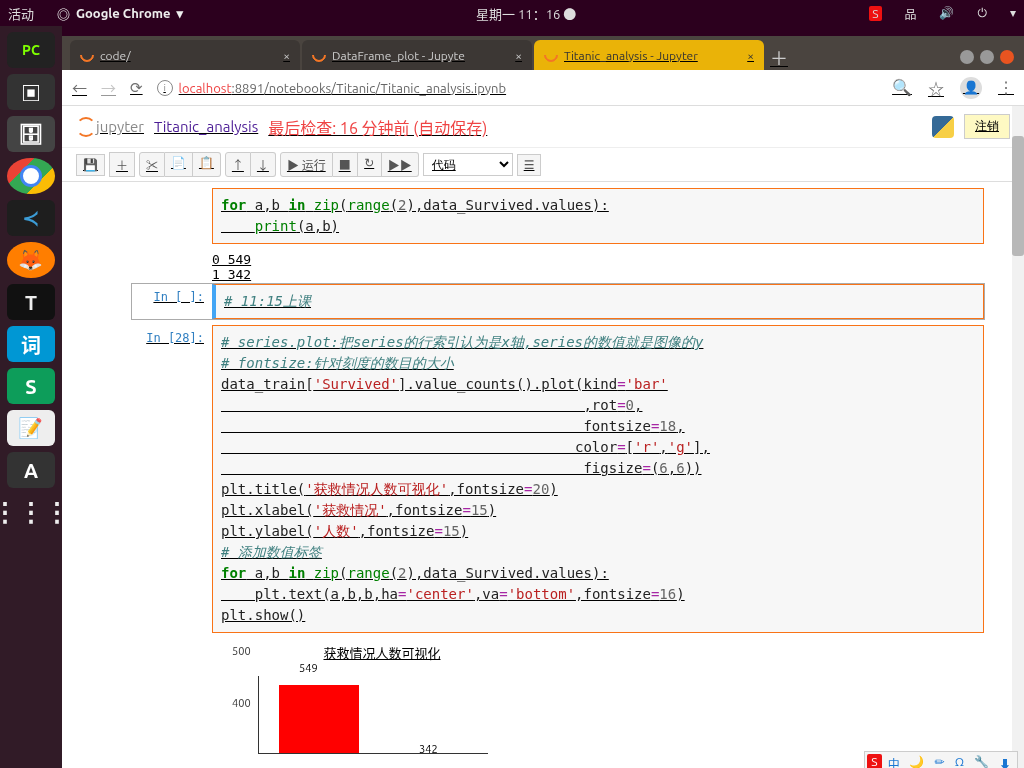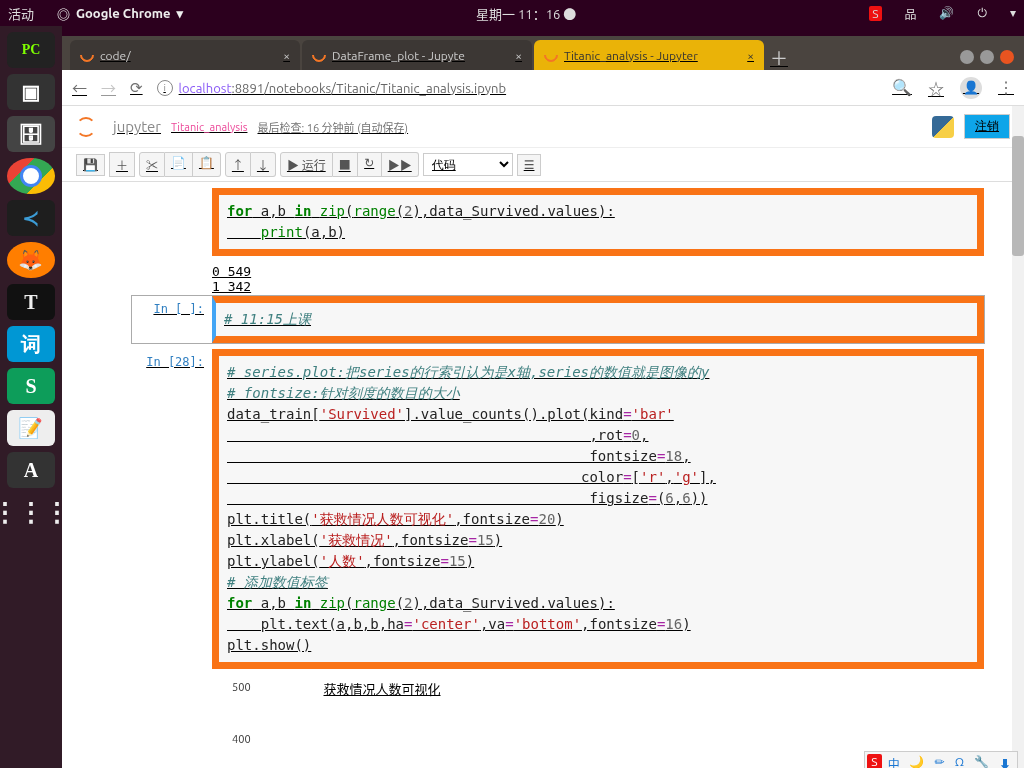--- a/index.html
+++ b/index.html
@@ -1,21 +1,21 @@
 <!DOCTYPE html>
 <html><head>
 <meta charset="utf-8">
 <style>
 * { margin:0; padding:0; box-sizing:border-box; }
 body { font-family:"Ubuntu","Noto Sans CJK SC",sans-serif; width:1024px; height:768px; overflow:hidden; background:#2c001e; }
 .topbar { height:26px; background:#2c001e; color:#ddd; display:flex; align-items:center; font-size:13px; padding:0 8px; justify-content:space-between; }
 .topbar-left,.topbar-right { display:flex; align-items:center; gap:23px; }
 .chrome-app { display:flex; align-items:center; gap:6px; color:#eee; font-weight:bold; }
 .launcher { position:absolute; left:0; top:26px; width:62px; height:742px; background:rgba(50,30,40,.9); display:flex; flex-direction:column; align-items:center; padding-top:6px; gap:6px; }
-.launcher-item { width:48px; height:36px; border-radius:6px; display:flex; align-items:center; justify-content:center; font-size:20px; color:#fff; font-weight:bold;font-family:Liberation Serif, serif; }
+.launcher-item { width:48px; height:36px; border-radius:6px; display:flex; align-items:center; justify-content:center; font-size:20px; color:#fff; font-weight:bold; }
 .li-pc { background:#222; color:#7fff00; font-size:14px; }
 .li-term { background:#333; }
 .li-files { background:#444; }
 .li-chrome { background:linear-gradient(135deg,#ea4335 33%,#34a853 33% 66%,#fbbc05 66%); border-radius:50%; position:relative; }
 .li-chrome::after{content:"";position:absolute;width:16px;height:16px;background:#fff;border-radius:50%;border:3px solid #4285f4;}
 .li-vscode { background:#1e1e1e; color:#3c9cd6; }
 .li-firefox { background:#ff7e00; border-radius:50%; }
 .li-text { background:#111; }
 .li-dict { background:#0097d4; }
 .li-wps { background:#0d9d5a; }
@@ -33,43 +33,43 @@
 .wc { width:14px; height:14px; border-radius:50%; }
 .wc.min{background:#999}.wc.max{background:#999}.wc.close{background:#e95420}
 .urlbar { height:36px; background:#fff; display:flex; align-items:center; padding:0 10px; gap:14px; border-bottom:1px solid #ddd; }
 .nav-icon { color:#6f6f6f; font-size:15px; }
 .addr { flex:1; display:flex; align-items:center; gap:6px; font-size:13px; color:#666; }
 .addr .lock { border:1px solid #888; border-radius:50%; width:16px; height:16px; display:flex; align-items:center; justify-content:center; font-size:10px; color:#888;}
 .urlbar-right { display:flex; align-items:center; gap:16px; color:#6f6f6f; }
 .avatar-circle { width:22px; height:22px; border-radius:50%; background:#ddd; display:flex; align-items:center; justify-content:center; font-size:13px;}
 .jupyter-page { height:672px; overflow:hidden; background:#fff; position:relative; }
 .jp-header { display:flex; align-items:center; gap:10px; padding:8px 14px; border-bottom:1px solid #eee; }
-.jp-logo { display:flex; align-items:center; gap:17px; color:#888; font-size:15px;}
+.jp-logo { display:flex; align-items:center; gap:0; color:#888; font-size:15px;}
 .jp-logo .orbits{width:20px;height:20px;border:2px solid #f37626;border-radius:50%;border-left-color:transparent;border-right-color:transparent;}
-.jp-title { font-size:11px; color:#ec4899;}
-.jp-save { font-size:11px; color:#737373; }
+.jp-title { font-size:15px; color:#4c1d95;}
+.jp-save { font-size:16px; color:#ef4444; }
 .jp-header-right{margin-left:auto;display:flex;align-items:center;gap:10px}
 .py-logo{width:22px;height:22px;background:linear-gradient(135deg,#356a97 50%,#f7cf45 50%);border-radius:4px;}
-.logout-btn{border:1px solid #ccc;padding:3px 10px;font-size:12px;background:#0ea5e9;cursor:pointer;}
+.logout-btn{border:1px solid #ccc;padding:3px 10px;font-size:12px;background:#fef9c3;cursor:pointer;}
 .jp-menu { display:flex; gap:18px; padding:4px 14px; border-bottom:1px solid #eee; font-size:13px; color:#444;}
 .jp-menu-right{margin-left:auto;display:flex;align-items:center;gap:8px;font-size:12px;color:#666}
 .trusted{border:1px solid #ccc;padding:1px 6px;border-radius:2px;}
 .kernel-dot{width:12px;height:12px;border:1px solid #888;border-radius:50%;}
 .jp-toolbar{display:flex;align-items:center;gap:4px;padding:4px 14px;border-bottom:1px solid #ddd;font-size:12px}
 .tbtn{border:1px solid #ccc;background:#f5f5f5;padding:3px 6px;min-width:24px;text-align:center;cursor:pointer;color:#555;font-size:12px;}
 .tbtn-group{display:flex}
 .tbtn-group .tbtn{border-radius:0}
 .tbtn-group .tbtn:first-child{border-radius:3px 0 0 3px}
 .tbtn-group .tbtn:last-child{border-radius:0 3px 3px 0;border-left:none}
 .tbtn-group .tbtn+.tbtn{border-left:none}
 .celltype-sel{border:1px solid #ccc;padding:2px 4px;width:90px;font-size:12px;background:#fff;height:23px;}
 .notebook-body{padding:6px 40px 6px 70px;overflow:auto;height:585px;position:relative}
 .cell{display:flex;margin-bottom:6px}
 .prompt{width:80px;text-align:right;padding:6px 8px 0 0;font-family:monospace;font-size:12px;color:#307fc1;flex-shrink:0}
-.input-area{flex:1;border:7px solid #f97316;background:#f7f7f7;padding:6px 8px;font-family:"DejaVu Sans Mono",monospace;font-size:14px;line-height:1.5;white-space:pre;color:#222;overflow:hidden}
+.input-area{flex:1;border:1px solid #f97316;background:#f7f7f7;padding:6px 8px;font-family:"DejaVu Sans Mono",monospace;font-size:14px;line-height:1.5;white-space:pre;color:#222;overflow:hidden}
 .cell.selected .input-area{border-left:4px solid #42a5f5;background:#f7f7f7}
 .cell.selected{outline:1px solid #ababab}
 .output-text{margin-left:80px;font-family:monospace;font-size:13px;white-space:pre;padding:2px 0}
 .kw{color:#008000;font-weight:bold}
 .bi{color:#008000}
 .str{color:#BA2121}
 .num{color:#666}
 .com{color:#408080;font-style:italic}
 .op{color:#a626a4}
 .chart-output{margin-left:80px;padding-top:4px;position:relative;width:340px}
@@ -147,21 +147,21 @@
       <div class="wc close"></div>
     </div>
   </div>
 
   <div class="urlbar">
     <span class="nav-icon">←</span>
     <span class="nav-icon" style="opacity:.4">→</span>
     <span class="nav-icon">⟳</span>
     <div class="addr">
       <span class="lock">i</span>
-      <span><span style="color:#8b5cf6">localhost</span><span>:8891/notebooks/Titanic/Titanic_analysis.ipynb</span></span>
+      <span><span style="color:#ef4444">localhost</span><span>:8891/notebooks/Titanic/Titanic_analysis.ipynb</span></span>
     </div>
     <div class="urlbar-right">
       <span>🔍</span>
       <span>☆</span>
       <span class="avatar-circle">👤</span>
       <span>⋮</span>
     </div>
   </div>
 
   <div class="jupyter-page">
@@ -231,20 +231,25 @@
 <span class="com"># 添加数值标签</span>
 <span class="kw">for</span> a,b <span class="kw">in</span> <span class="bi">zip</span>(<span class="bi">range</span>(<span class="num">2</span>),data_Survived.values):
     plt.text(a,b,b,ha<span class="op">=</span><span class="str">'center'</span>,va<span class="op">=</span><span class="str">'bottom'</span>,fontsize<span class="op">=</span><span class="num">16</span>)
 plt.show()</div>
       </div>
 
       <div class="chart-output">
         <div class="chart-title">获救情况人数可视化</div>
         <span class="ytick" style="top:6px">500</span>
         <span class="ytick" style="top:58px">400</span>
+        <div class="chart-box">
+          <div class="bar0"></div>
+          <div class="bar0-label">549</div>
+          <div class="bar1-label">342</div>
+        </div>
       </div>
     </div>
 
     <div class="scrollbar">
       <div class="scroll-thumb"></div>
     </div>
 
     <div class="ime-bar">
       <span class="ime-item s">S</span>
       <span class="ime-item">中</span>

